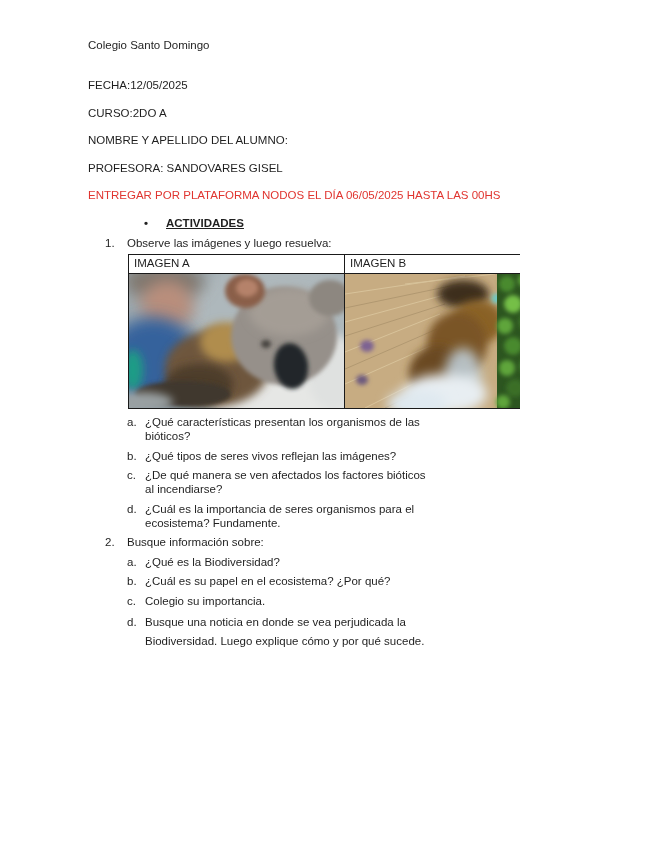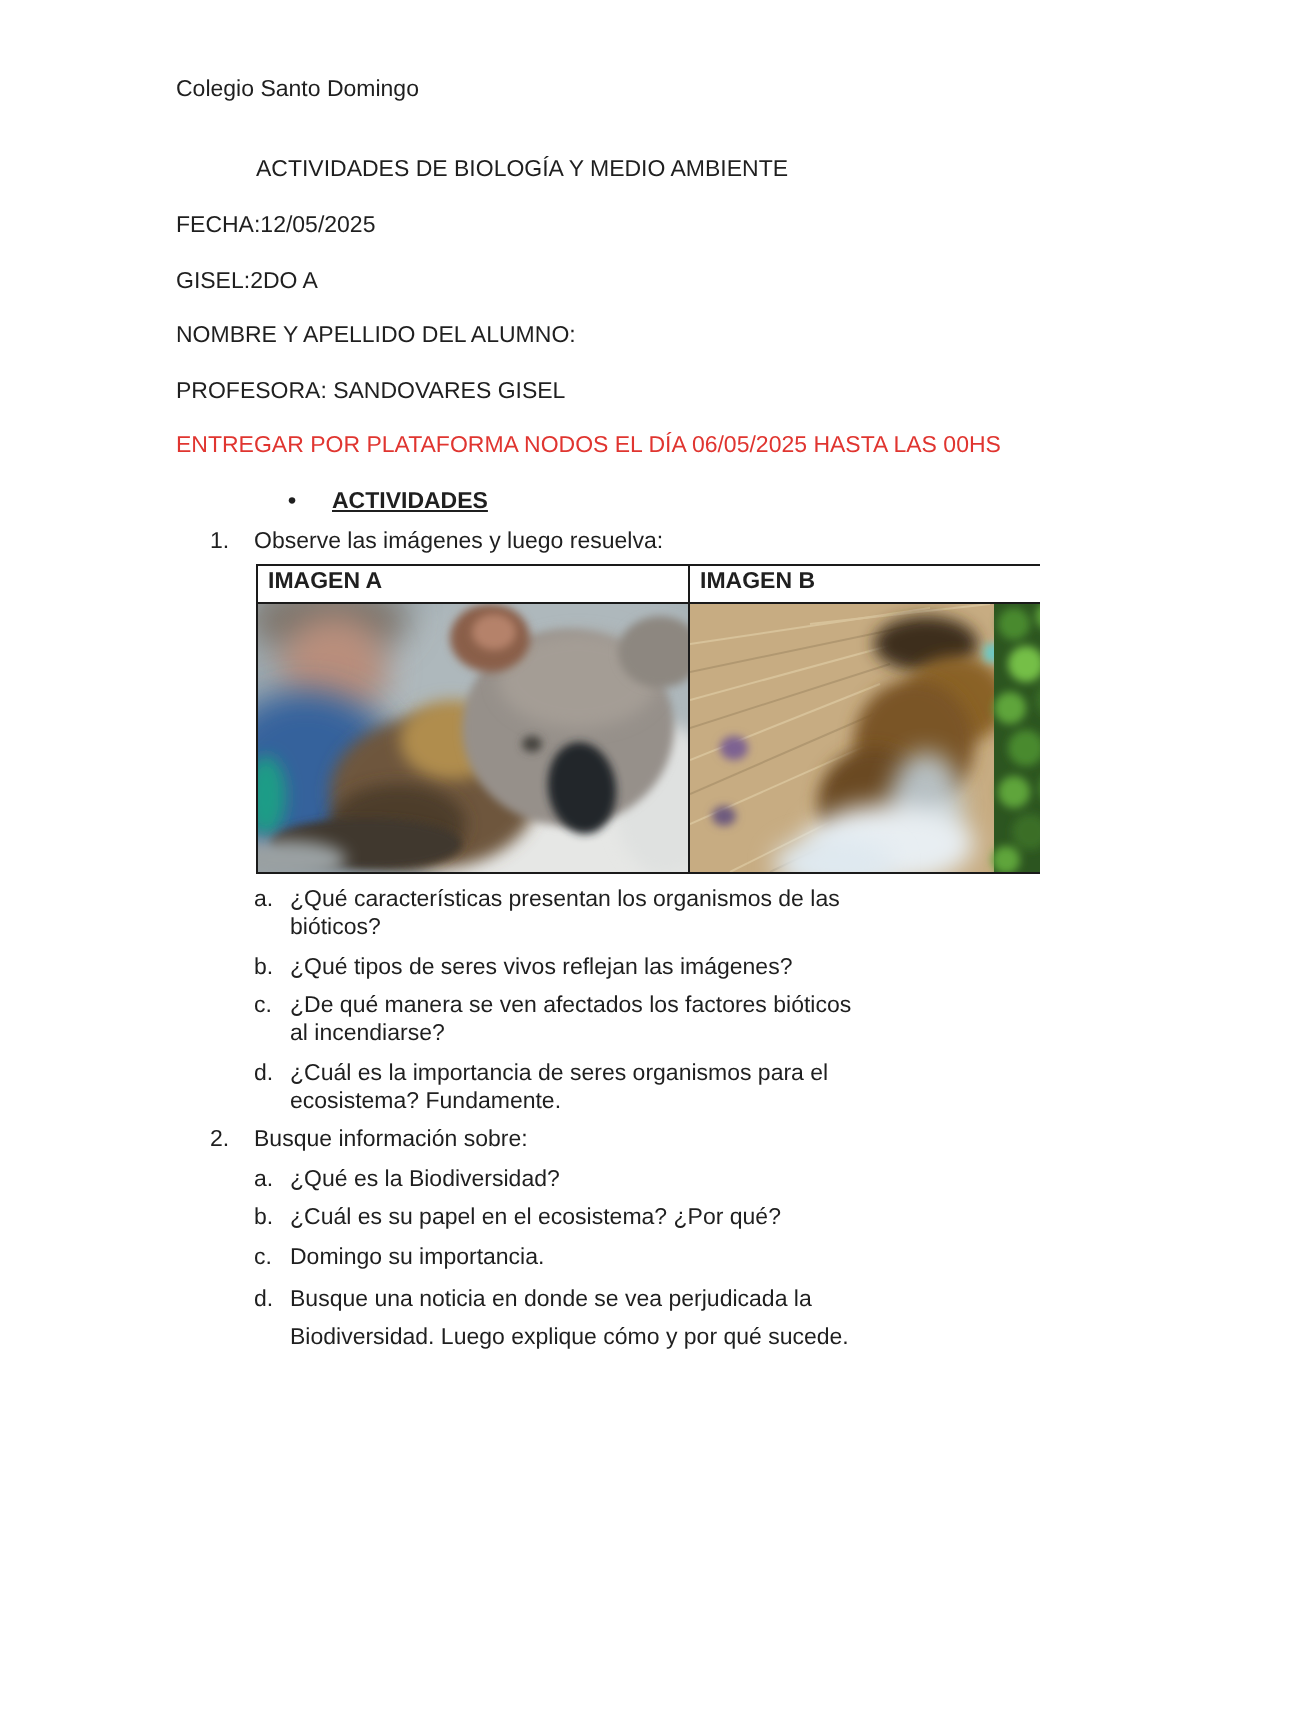--- a/index.html
+++ b/index.html
@@ -14,43 +14,42 @@
   .school{margin-bottom:26px;}
   .doc-title{text-align:center;margin-bottom:14px;}
   .deadline{color:#e03530;}
   .activities-head{margin:14px 0 6px 0;line-height:14px;}
   .activities-head .bullet{display:inline-block;width:22px;text-align:left;margin-left:56px;font-weight:bold;}
   .activities-head .act-label{font-weight:bold;text-decoration:underline;}
   .numbered{display:flex;margin:0 0 4px 0;line-height:14px;}
   .numbered .num{width:22px;margin-left:17px;flex:none;}
   .numbered .ntext{white-space:nowrap;}
   table.img-table{border-collapse:collapse;margin:0 0 0 40px;}
-  table.img-table td{border:1px solid #1a1a1a;padding:0;vertical-align:top;font-weight:bold;}
+  table.img-table td{border:1px solid #1a1a1a;padding:0;vertical-align:top;}
   td.hdr{padding:2px 5px 3px 5px !important;line-height:13px;font-size:11.5px;}
   td.imgcell{line-height:0;}
   .q-list{margin:6px 0 0 0;}
   .q-item{display:flex;line-height:14px;margin:0 0 5.5px 0;}
   .q-item .q-label{width:18px;margin-left:39px;flex:none;}
   .q-item .q-text{max-width:438px;}
   .task2{display:flex;line-height:14px;margin:0 0 5.5px 0;}
   .task2 .num{width:22px;margin-left:17px;flex:none;}
   svg{display:block;}
 </style>
 </head>
 <body>
 
 <div class="page">
   <div class="content">
 
     <p class="line school">Colegio Santo Domingo</p>
 
-    <p class="line doc-title">ACTIVIDADES DE BIOLOGÍA Y MEDIO AMBIENTE</p>
 
     <p class="line">FECHA:12/05/2025</p>
-    <p class="line">GISEL:2DO A</p>
+    <p class="line">CURSO:2DO A</p>
     <p class="line">NOMBRE Y APELLIDO DEL ALUMNO:</p>
     <p class="line">PROFESORA: SANDOVARES GISEL</p>
 
     <p class="line deadline">ENTREGAR POR PLATAFORMA NODOS EL DÍA 06/05/2025 HASTA LAS 00HS</p>
 
     <div class="activities-head">
       <span class="bullet">•</span><span class="act-label">ACTIVIDADES</span>
     </div>
 
     <div class="numbered">
@@ -197,21 +196,21 @@
       <div class="q-item">
         <span class="q-label">a.</span>
         <span class="q-text">¿Qué es la Biodiversidad?</span>
       </div>
       <div class="q-item">
         <span class="q-label">b.</span>
         <span class="q-text">¿Cuál es su papel en el ecosistema? ¿Por qué?</span>
       </div>
       <div class="q-item">
         <span class="q-label">c.</span>
-        <span class="q-text">Domingo su importancia.</span>
+        <span class="q-text">Colegio su importancia.</span>
       </div>
       <div class="q-item" style="line-height:19px">
         <span class="q-label" style="line-height:19px">d.</span>
         <span class="q-text" style="max-width:432px;line-height:19px">Busque una noticia en donde se vea perjudicada la Biodiversidad. Luego explique cómo y por qué sucede.</span>
       </div>
     </div>
 
   </div>
 </div>
 

